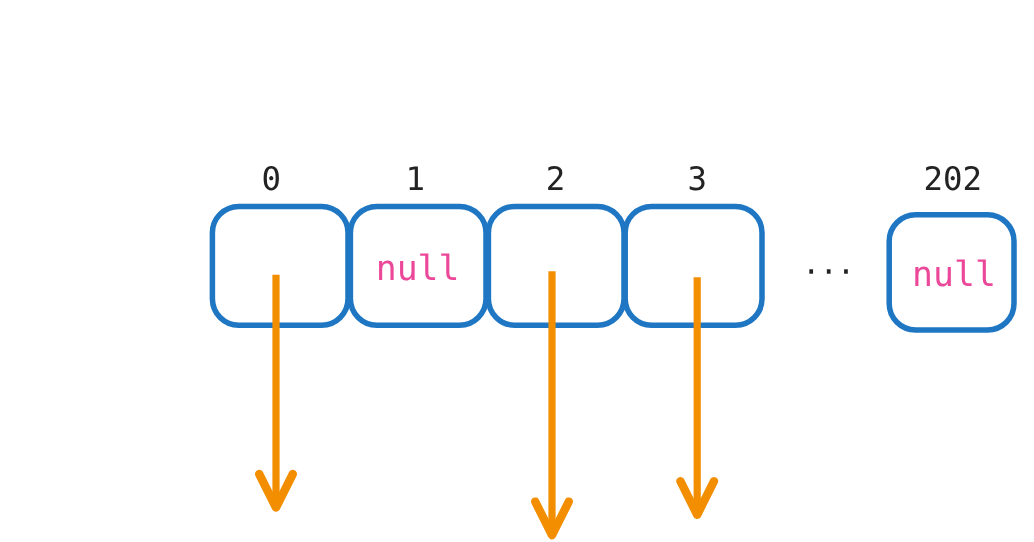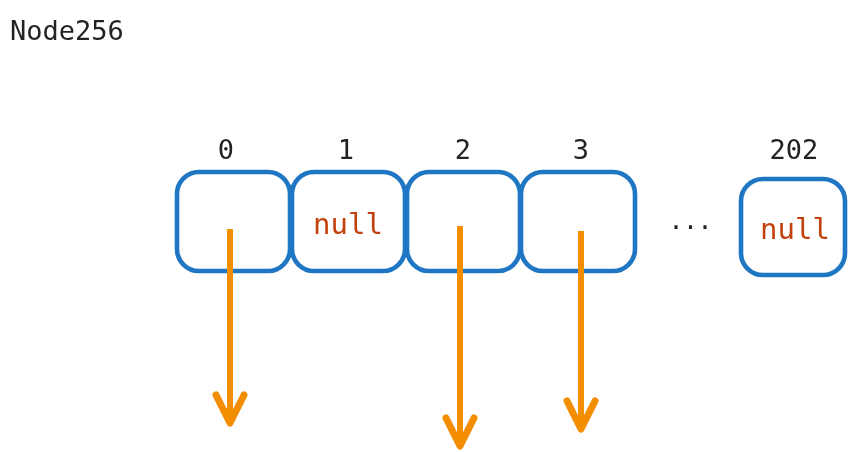--- a/index.html
+++ b/index.html
@@ -45,21 +45,21 @@
     text-align: center;
     white-space: pre;
     transform: translateX(-50%);
   }
   
   .cell-value {
     position: absolute;
     font-family: "DejaVu Sans Mono", monospace;
     font-size: 29px;
     line-height: 29px;
-    color: #c2410c;
+    color: #ec4899;
     text-align: center;
     white-space: pre;
     transform: translate(-50%, -50%);
   }
   
   #ellipsis {
     position: absolute;
     font-family: "DejaVu Sans", sans-serif;
     font-size: 30px;
     line-height: 30px;
@@ -67,21 +67,20 @@
     letter-spacing: 5px;
     white-space: pre;
     transform: translate(-50%, -50%);
   }
 </style>
 </head>
 <body>
 
 <div id="canvas">
 
-  <div id="title">Node256</div>
 
   <svg id="art" viewBox="0 0 862 452">
 
     <g fill="none" stroke="#1f77c4" stroke-width="4.6" stroke-linecap="round" stroke-linejoin="round">
       <rect x="177" y="172" width="113" height="99" rx="22" ry="22"></rect>
       <rect x="292" y="172" width="113" height="99" rx="22" ry="22"></rect>
       <rect x="407" y="172" width="113" height="99" rx="22" ry="22"></rect>
       <rect x="521" y="172" width="114" height="99" rx="22" ry="22"></rect>
       <rect x="741" y="179" width="104" height="96" rx="22" ry="22"></rect>
     </g>

